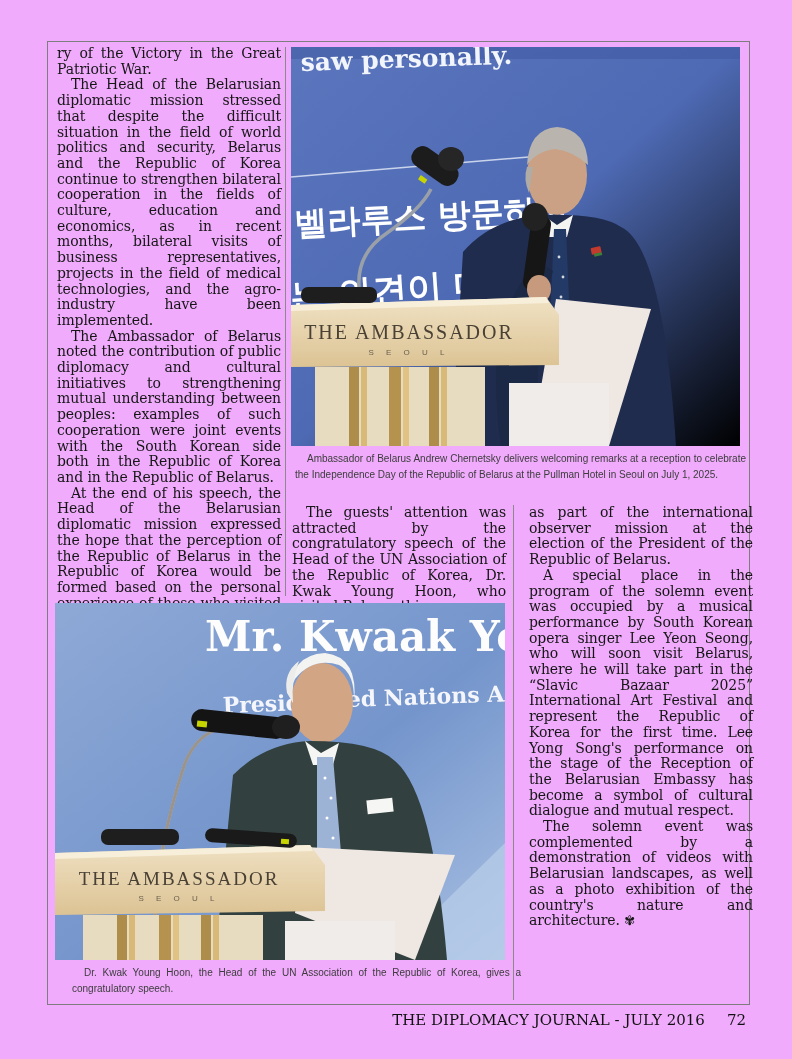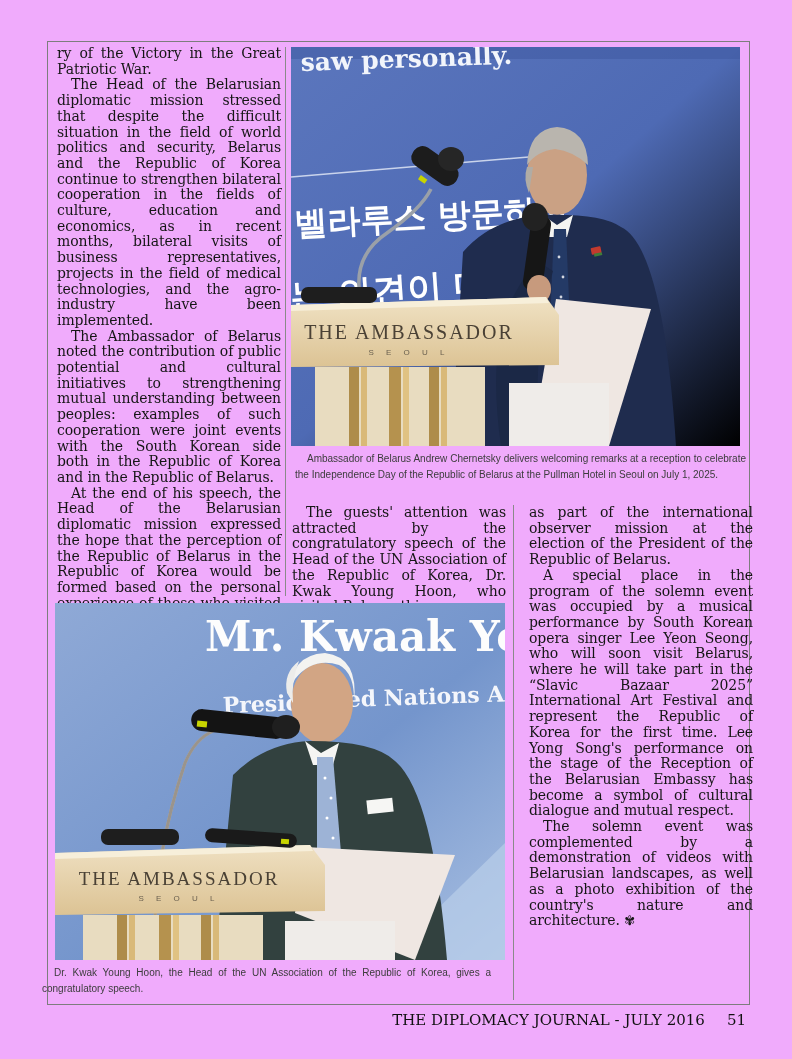--- a/index.html
+++ b/index.html
@@ -24,21 +24,21 @@
 
   .vrule { width:1px; background:#8a8a8a; }
   #rule-left { left:285px; top:47px; height:549px; }
   #rule-mid  { left:513px; top:505px; height:495px; }
 
   
   .caption { font-family:"Liberation Sans", sans-serif; font-size:10px;
              line-height:16.2px; color:#3c3c3c; text-align:justify; }
   .caption p { text-indent:12px; }
   #caption-top    { left:295px; top:451px; width:451px; }
-  #caption-bottom { left:42px;  top:965px; width:449px; }
+  #caption-bottom { left:72px;  top:965px; width:449px; }
 
   
   .photo { overflow:hidden; }
   #photo-top    { left:291px; top:47px;  width:449px; height:399px; }
   #photo-bottom { left:55px;  top:603px; width:450px; height:357px; }
   .photo svg { display:block; }
 
   
   #footer { left:47px; top:1011px; width:699px; text-align:right;
             font-size:15px; color:#111; }
@@ -49,21 +49,21 @@
 </head>
 <body>
 
 <div id="page">
 
   <div id="frame" class="abs"></div>
 
   <div id="left-col" class="abs bodycol">
     <p class="noindent">ry of the Victory in the Great Patriotic War.</p>
     <p>The Head of the Belarusian diplomatic mission stressed that despite the difficult situation in the field of world politics and security, Belarus and the Republic of Korea continue to strengthen bilateral cooperation in the fields of culture, education and economics, as in recent months, bilateral visits of business representatives, projects in the field of medical technologies, and the agro-industry have been implemented.</p>
-    <p>The Ambassador of Belarus noted the contribution of public potential and cultural initiatives to strengthening mutual understanding between peoples: examples of such cooperation were joint events with the South Korean side both in the Republic of Korea and in the Republic of Belarus.</p>
+    <p>The Ambassador of Belarus noted the contribution of public diplomacy and cultural initiatives to strengthening mutual understanding between peoples: examples of such cooperation were joint events with the South Korean side both in the Republic of Korea and in the Republic of Belarus.</p>
     <p>At the end of his speech, the Head of the Belarusian diplomatic mission expressed the hope that the perception of the Republic of Belarus in the Republic of Korea would be formed based on the personal experience of those who visited the country, and not on biased opinions from the outside.</p>
   </div>
 
   <div id="rule-left" class="abs vrule"></div>
 
   <div id="photo-top" class="abs photo">
     <svg width="449" height="399" viewBox="0 0 449 399">
       <defs>
         <linearGradient id="bgTop" x1="0" y1="0" x2="1" y2="1">
           <stop offset="0" stop-color="#5b76bd"></stop>
@@ -216,16 +216,16 @@
         <text x="124" y="298" text-anchor="middle" font-size="8" letter-spacing="5" fill="#6a604f" font-family="Liberation Sans, sans-serif">S E O U L</text>
       </g>
     </svg>
   </div>
 
   <div id="caption-bottom" class="abs caption">
     <p>Dr. Kwak Young Hoon, the Head of the UN Association of the Republic of Korea, gives a congratulatory speech.</p>
   </div>
 
   <div id="footer" class="abs">
-    <span>THE DIPLOMACY JOURNAL - JULY 2016</span><span class="pagenum">51</span>
+    <span>THE DIPLOMACY JOURNAL - JULY 2016</span><span class="pagenum">72</span>
   </div>
 
 </div>
 
 </body></html>

